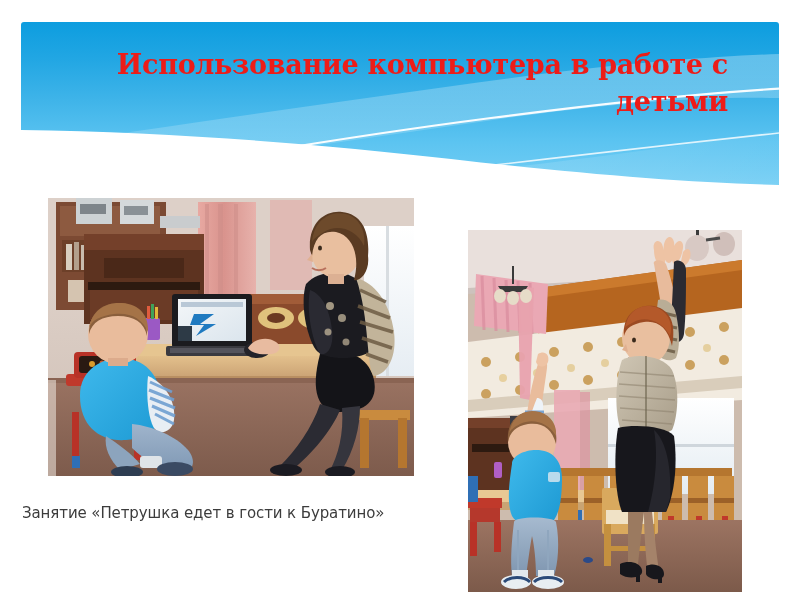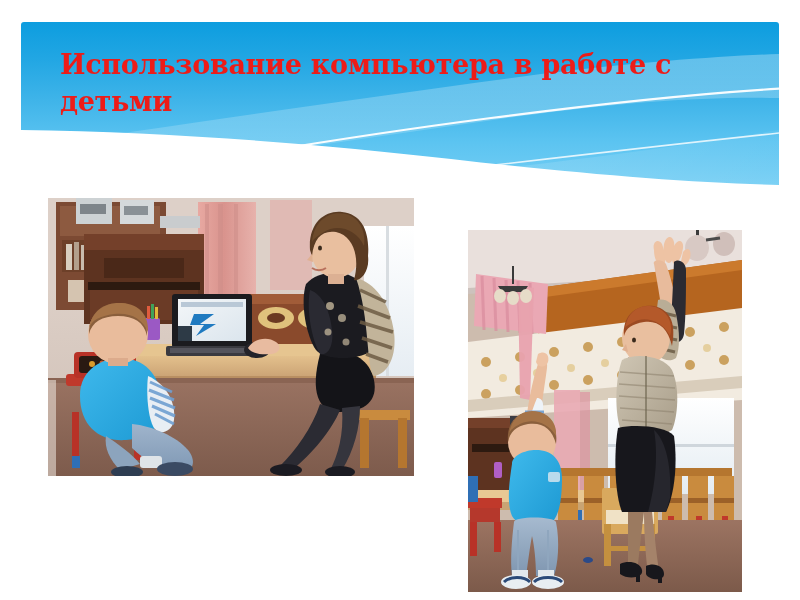--- a/index.html
+++ b/index.html
@@ -43,24 +43,24 @@
     position: absolute;
     left: 0; top: 0;
     width: 758px;
     height: 163px;
     display: block;
   }
 
   
   .title-block {
     position: absolute;
-    left: 60px;
+    left: 48px;
     top: 46px;
     width: 680px;
-    text-align: left;
+    text-align: right;
     z-index: 5;
     pointer-events: none;
   }
   .slide-title {
     margin: 0;
     font-family: "DejaVu Serif", "Liberation Serif", serif;
     font-weight: bold;
     font-size: 27px;
     line-height: 37px;
     color: #ed1c18;
@@ -567,14 +567,15 @@
 
       <path d="M152,334 C160,330 172,332 174,340 C176,348 160,350 152,344 Z" fill="#17171c"></path>
       <path d="M178,336 C186,332 196,336 196,344 C196,352 180,350 178,344 Z" fill="#17171c"></path>
       <rect x="168" y="344" width="4" height="8" fill="#17171c"></rect>
       <rect x="190" y="346" width="4" height="7" fill="#17171c"></rect>
 
       <ellipse cx="120" cy="330" rx="5" ry="3" fill="#2b4a88"></ellipse>
     </svg>
   </div>
 
+  <p class="caption">Занятие «Петрушка едет в гости к Буратино»</p>
 
 </div>
 
 </body></html>

